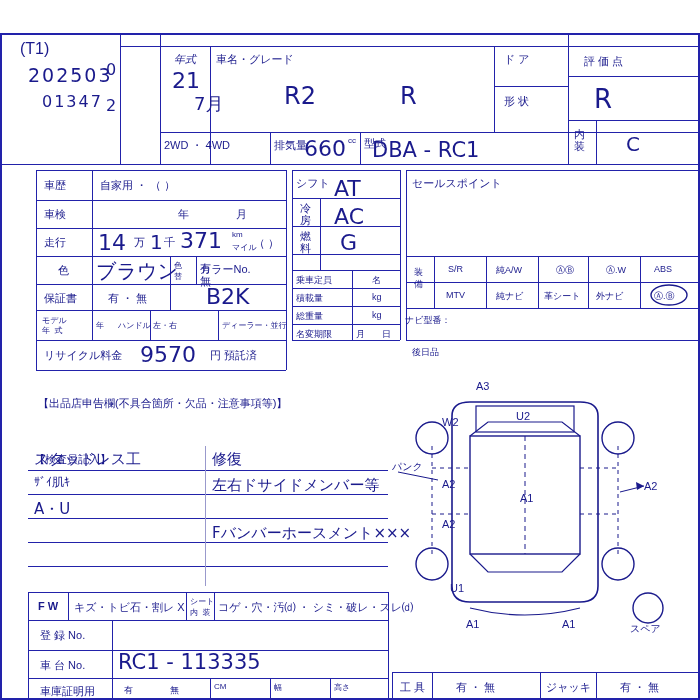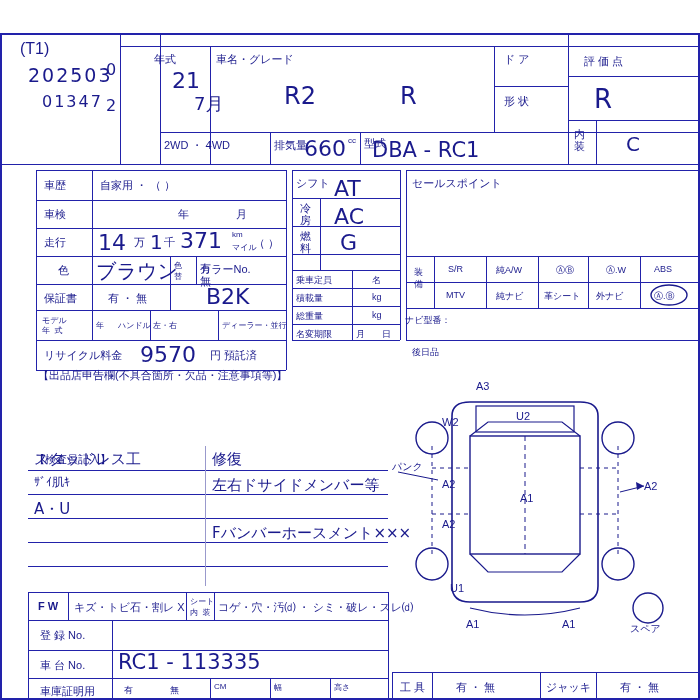--- a/index.html
+++ b/index.html
@@ -51,21 +51,21 @@
   <div class="ln vl" style="left:568px;top:34px;height:130px;"></div>
   <div class="ln hl" style="left:494px;top:86px;width:74px;"></div>
   <div class="ln hl" style="left:160px;top:132px;width:538px;"></div>
   <div class="ln hl" style="left:120px;top:164px;width:578px;"></div>
   <div class="ln vl" style="left:270px;top:132px;height:32px;"></div>
   <div class="ln vl" style="left:360px;top:132px;height:32px;"></div>
   <div class="ln hl" style="left:568px;top:76px;width:130px;"></div>
   <div class="ln hl" style="left:568px;top:120px;width:130px;"></div>
   <div class="ln vl" style="left:596px;top:120px;height:44px;"></div>
 
-  <div class="abs lbl" style="left:154px;top:52px;">年式</div>
+  <div class="abs lbl" style="left:174px;top:52px;font-style:italic;">年式</div>
   <div class="abs hand" style="left:172px;top:68px;font-size:22px;">21</div>
   <div class="abs hand" style="left:166px;top:92px;font-size:18px;margin-left:28px;">7月</div>
   <div class="abs lbl" style="left:164px;top:138px;">2WD ・ 4WD</div>
 
   <div class="abs lbl" style="left:216px;top:52px;">車名・グレード</div>
   <div class="abs hand" style="left:284px;top:82px;font-size:24px;">R2</div>
   <div class="abs hand" style="left:400px;top:82px;font-size:24px;">R</div>
 
   <div class="abs lbl" style="left:504px;top:52px;">ド ア</div>
   <div class="abs lbl" style="left:504px;top:94px;">形 状</div>
@@ -130,21 +130,21 @@
   <div class="abs lbl8" style="left:42px;top:316px;line-height:10px;white-space:pre;">モデル
 年  式</div>
   <div class="abs lbl8" style="left:96px;top:320px;">年</div>
   <div class="abs lbl8" style="left:118px;top:320px;">ハンドル 左・右</div>
   <div class="abs lbl8" style="left:222px;top:320px;">ディーラー・並行</div>
 
   <div class="abs lbl" style="left:44px;top:348px;">リサイクル料金</div>
   <div class="abs hand" style="left:140px;top:342px;font-size:22px;">9570</div>
   <div class="abs lbl" style="left:210px;top:348px;">円 預託済</div>
 
-  <div class="abs lbl" style="left:38px;top:368px;text-align:right;">【出品店申告欄(不具合箇所・欠品・注意事項等)】</div>
+  <div class="abs lbl" style="left:38px;top:396px;text-align:right;">【出品店申告欄(不具合箇所・欠品・注意事項等)】</div>
 
   <div class="ln hl" style="left:292px;top:170px;width:108px;"></div>
   <div class="ln vl" style="left:292px;top:170px;height:170px;"></div>
   <div class="ln vl" style="left:400px;top:170px;height:170px;"></div>
   <div class="ln vl" style="left:320px;top:198px;height:72px;"></div>
   <div class="ln hl" style="left:292px;top:198px;width:108px;"></div>
   <div class="ln hl" style="left:292px;top:226px;width:108px;"></div>
   <div class="ln hl" style="left:292px;top:254px;width:108px;"></div>
   <div class="ln hl" style="left:292px;top:270px;width:108px;"></div>
   <div class="ln hl" style="left:292px;top:288px;width:108px;"></div>

